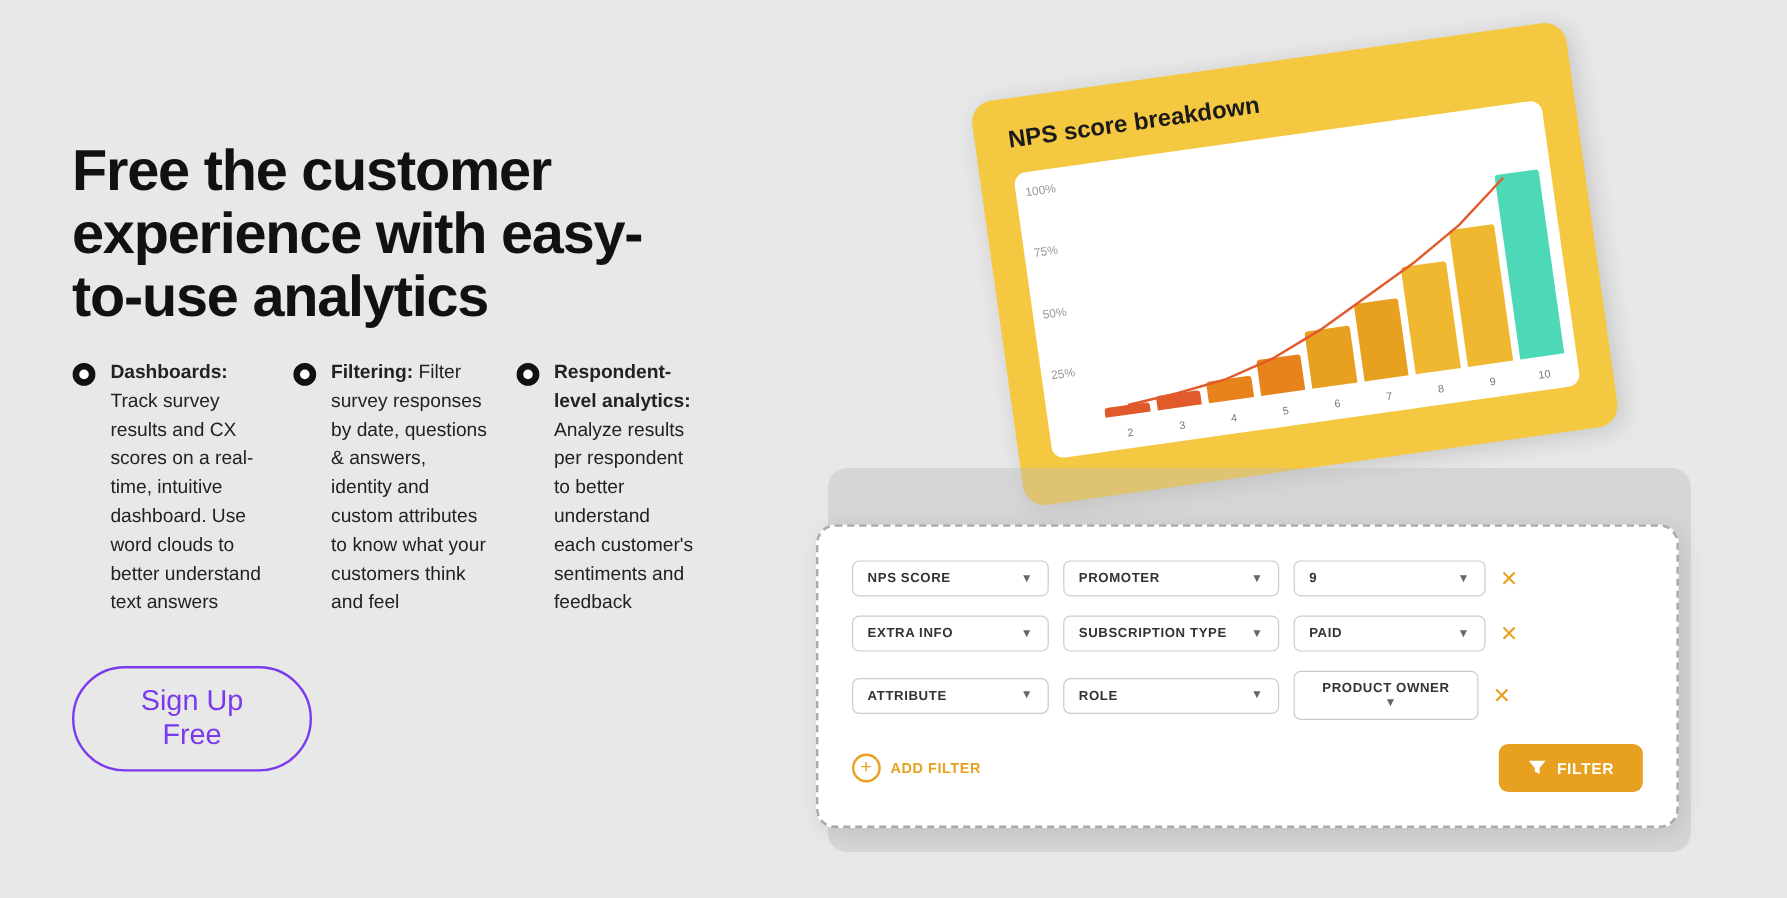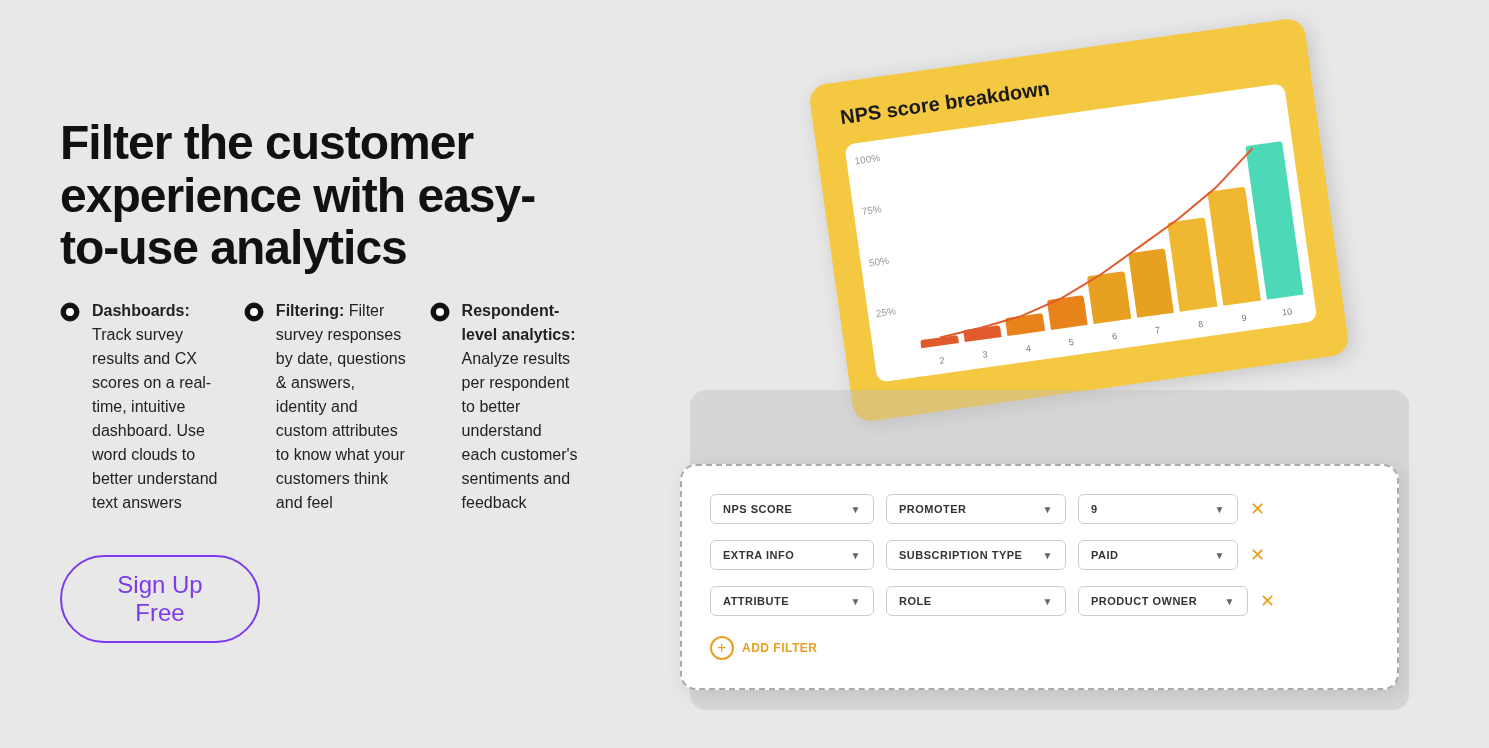--- a/index.html
+++ b/index.html
@@ -229,21 +229,22 @@
 
     .filter-dropdown-md {
       width: 180px;
     }
 
     .filter-dropdown-lg {
       width: 160px;
     }
 
     .filter-dropdown-xl {
-      width: 170px;
+      width: 154px;
+      flex-direction: column;
     }
 
     .remove-btn {
       color: #e8a020;
       font-size: 18px;
       cursor: pointer;
       font-weight: 300;
       flex-shrink: 0;
     }
 
@@ -312,21 +313,21 @@
       transform: translateY(10px);
       opacity: 0.4;
     }
   </style>
 </head>
 <body>
 
 <div class="page-container">
 
   <div class="left-panel">
-    <h1 class="main-title">Filter the customer experience with easy-to-use analytics</h1>
+    <h1 class="main-title">Free the customer experience with easy-to-use analytics</h1>
 
     <ul class="features-list">
       <li class="feature-item">
         <span class="bullet-icon">
           <svg width="20" height="20" viewBox="0 0 20 20" fill="none">
             <circle cx="10" cy="10" r="9" fill="#111" stroke="#111" stroke-width="1"></circle>
             <circle cx="10" cy="10" r="4" fill="white"></circle>
           </svg>
         </span>
         <span class="feature-text">
@@ -456,17 +457,23 @@
           <span class="chevron">▼</span>
         </div>
         <span class="remove-btn">✕</span>
       </div>
 
       <div class="filter-action-row">
         <div class="add-filter-btn">
           <div class="add-icon">+</div>
           <span>ADD FILTER</span>
         </div>
+        <button class="filter-button">
+          <svg class="filter-icon-svg" viewBox="0 0 16 16" fill="white">
+            <path d="M1 2h14l-5 6v5l-4-2V8L1 2z"></path>
+          </svg>
+          <span>FILTER</span>
+        </button>
       </div>
     </div>
 
   </div>
 </div>
 
 </body></html>

